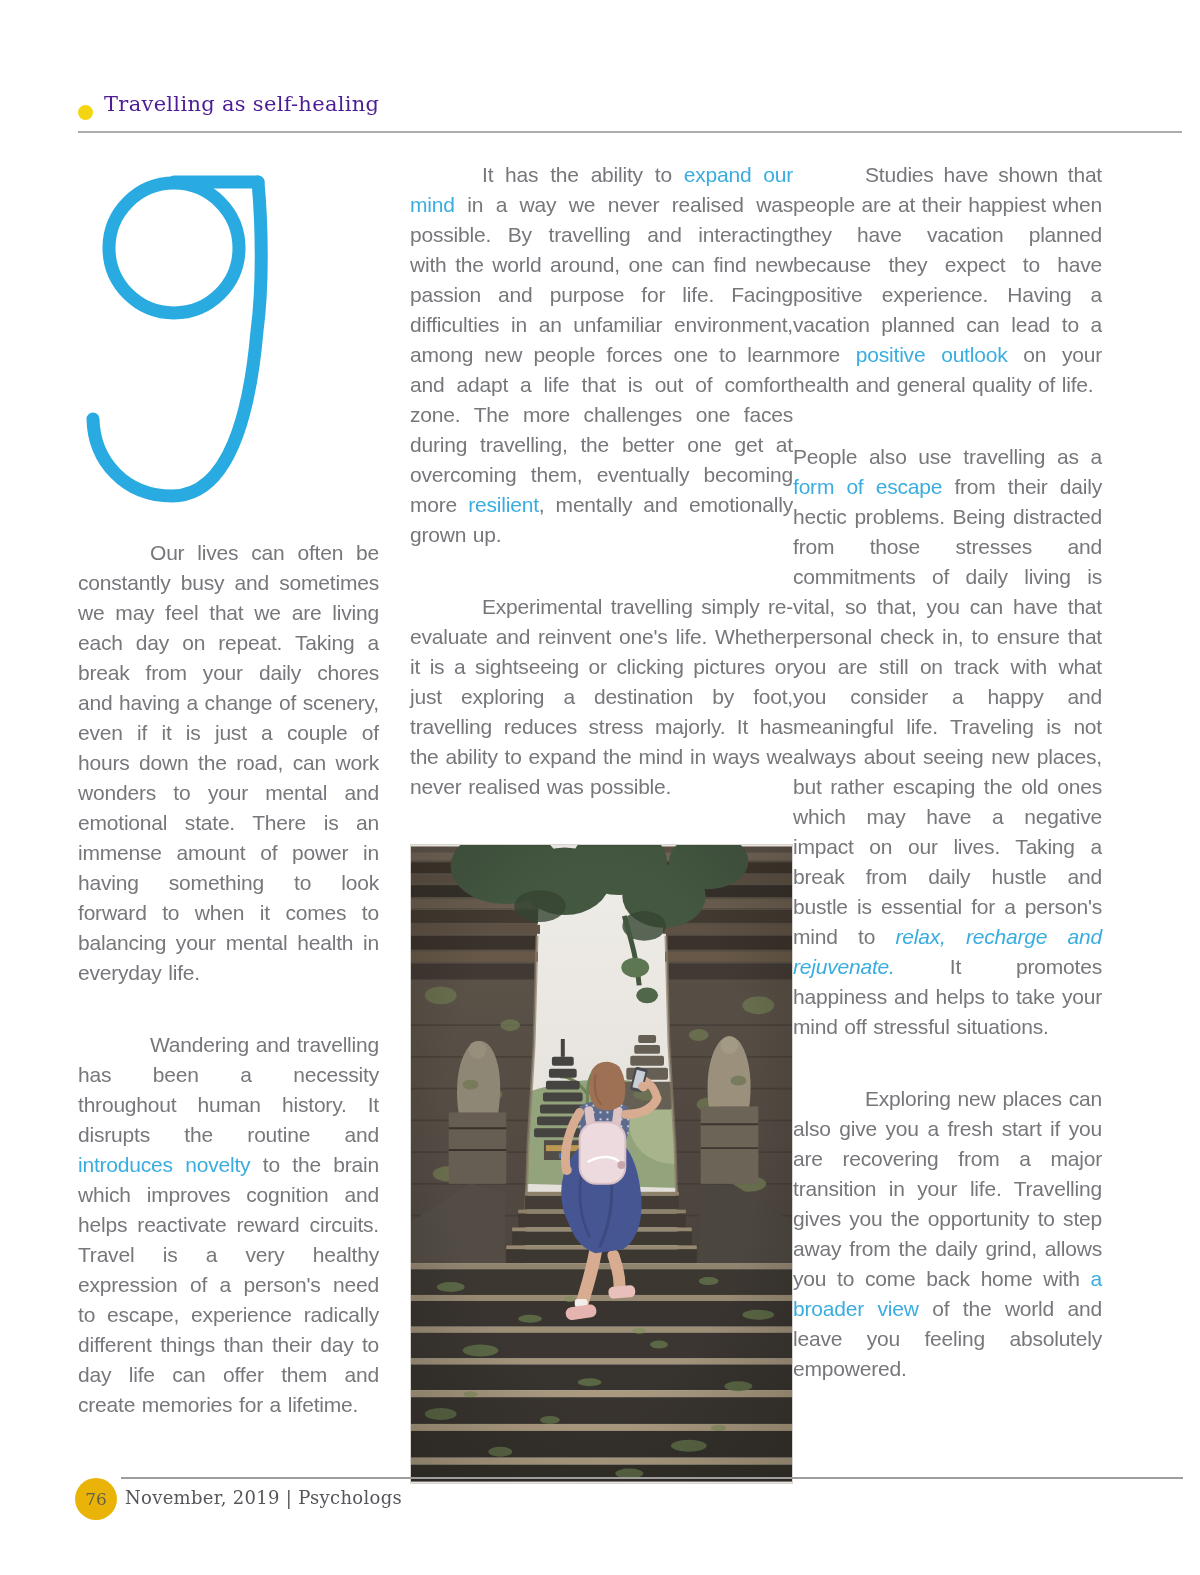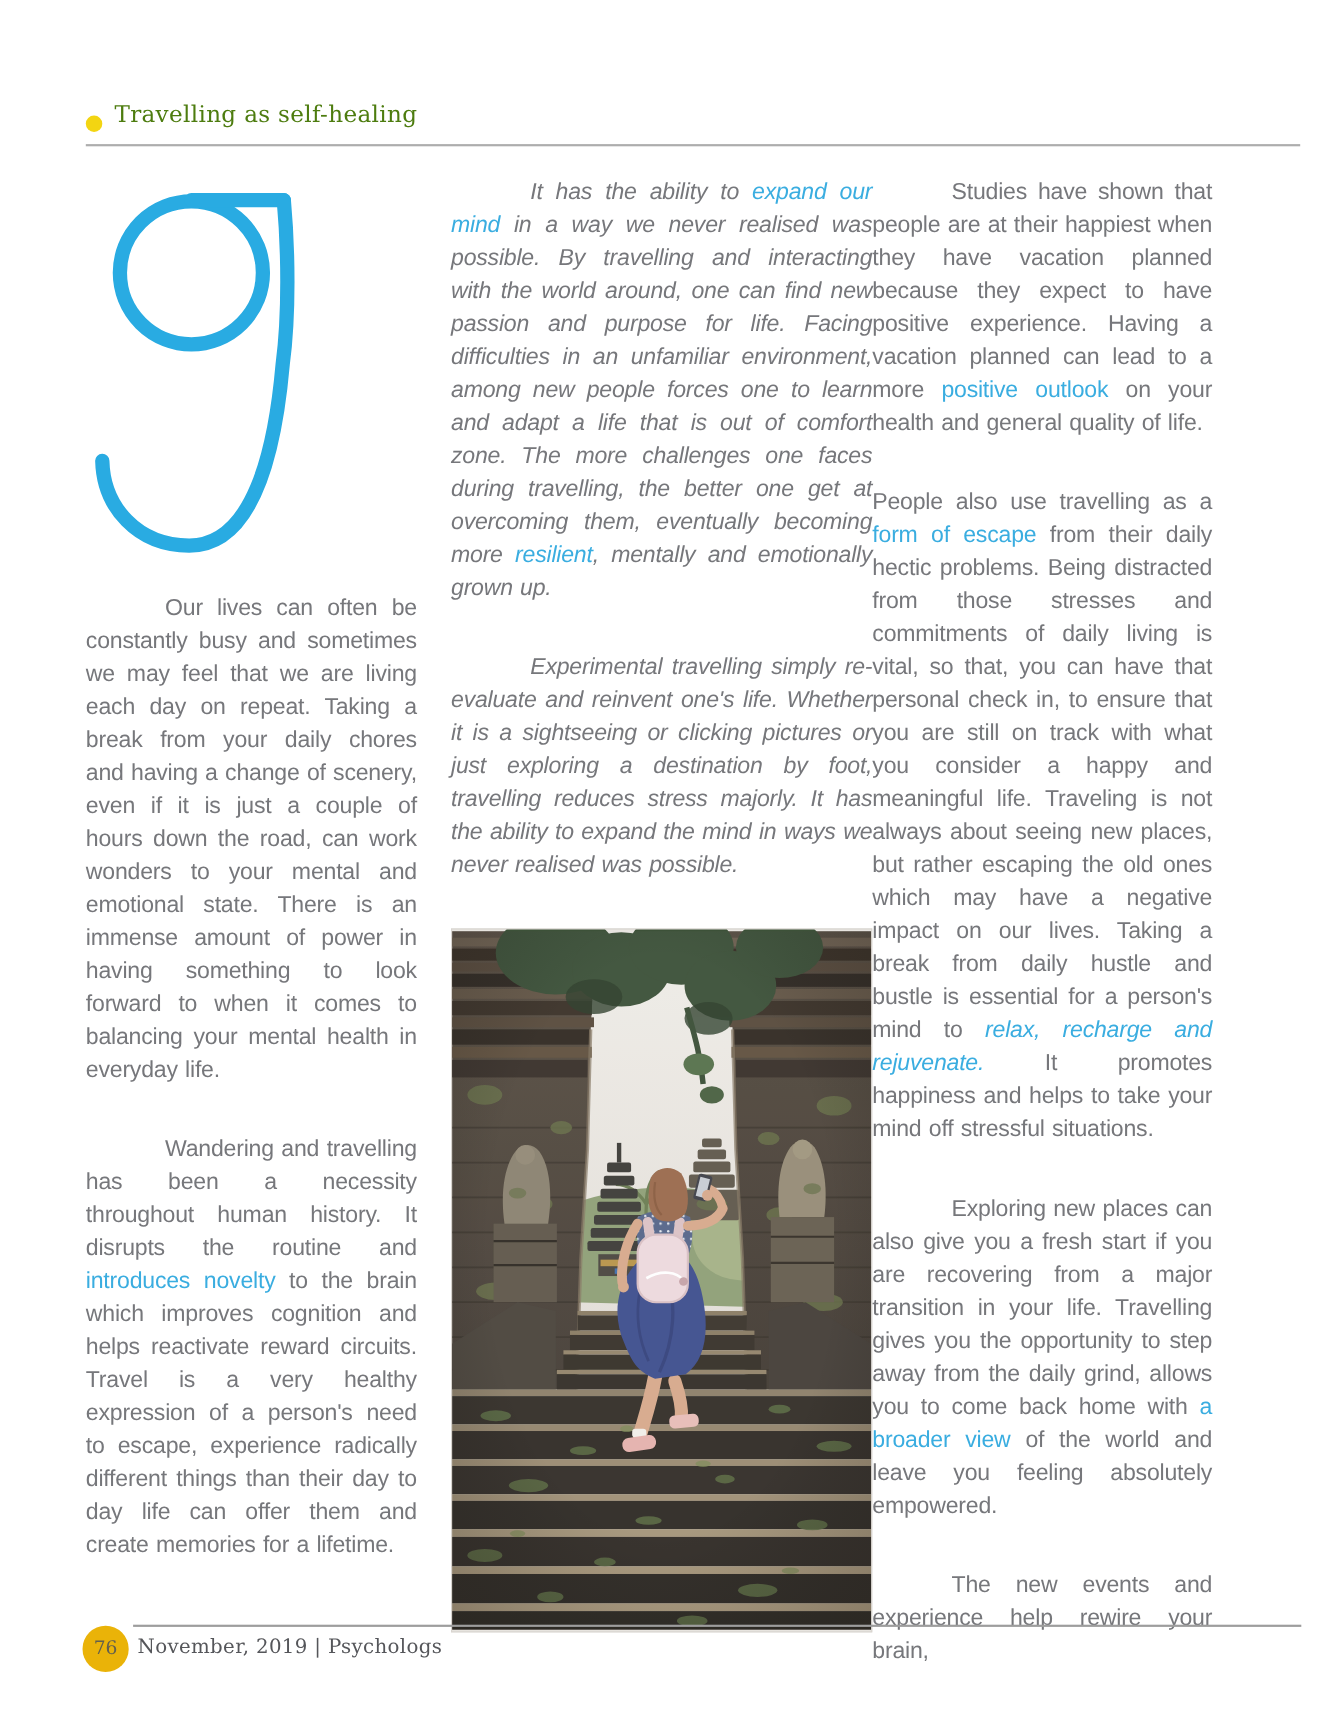--- a/index.html
+++ b/index.html
@@ -4,28 +4,28 @@
 <title>Magazine Page</title>
 <style>
   html,body{margin:0;padding:0;background:#ffffff;}
   body{width:1200px;height:1575px;position:relative;overflow:hidden;
        font-family:"Liberation Sans",sans-serif;}
   .page{position:absolute;inset:0;background:#ffffff;}
 
   
   .hdr-dot{position:absolute;left:78px;top:105px;width:15px;height:15px;border-radius:50%;}
   .hdr-title{position:absolute;left:104px;top:92px;font-family:"DejaVu Serif",serif;
-             font-size:21px;color:#4d7c0f;letter-spacing:.3px;}
+             font-size:21px;color:#4c1d95;letter-spacing:.3px;}
   .hdr-rule{position:absolute;left:78px;top:131px;width:1104px;height:2px;background:#adadad;}
 
   
   .columns{position:absolute;left:78px;top:160px;width:1048px;display:flex;align-items:flex-start;}
   .col{box-sizing:border-box;}
   .col-left{width:301px;margin-right:31px;}
-  .col-mid{width:383px;font-style:italic;}
+  .col-mid{width:383px;}
   .col-right{width:309px;}
 
   p.body{font-size:21px;line-height:30px;color:#76777b;text-align:justify;
          margin:0 0 42px 0;letter-spacing:-0.2px;word-spacing:1px;}
   p.indent{text-indent:72px;}
   .hl{color:#3aade0;}
   .it{font-style:italic;}
 
   .dropcap-wrap{display:block;width:195px;height:342px;margin:6px 0 30px 2px;}
 
@@ -310,21 +310,20 @@
           <rect x="0" y="0" width="384" height="640" fill="#efe9e2" opacity="0.05"></rect>
           <rect x="0" y="0" width="384" height="640" fill="url(#vig)"></rect>
         </svg>
       </figure>
     </section>
 
     <section class="col col-right">
       <p class="body indent"><span>Studies have shown that people are at their happiest when they have vacation planned because they expect to have positive experience. Having a vacation planned can lead to a more </span><span class="hl">positive outlook</span><span> on your health and general quality of life.</span></p>
       <p class="body"><span>People also use travelling as a </span><span class="hl">form of escape</span><span> from their daily hectic problems. Being distracted from those stresses and commitments of daily living is vital, so that, you can have that personal check in, to ensure that you are still on track with what you consider a happy and meaningful life. Traveling is not always about seeing new places, but rather escaping the old ones which may have a negative impact on our lives. Taking a break from daily hustle and bustle is essential for a person's mind to </span><span class="hl it">relax, recharge and rejuvenate.</span><span> It promotes happiness and helps to take your mind off stressful situations.</span></p>
       <p class="body indent"><span>Exploring new places can also give you a fresh start if you are recovering from a major transition in your life. Travelling gives you the opportunity to step away from the daily grind, allows you to come back home with </span><span class="hl">a broader view</span><span> of the world and leave you feeling absolutely empowered.</span></p>
-      <p class="body indent"><span>The new events and experience help rewire your brain,</span></p>
     </section>
   </main>
 
   <div class="ftr-rule"></div>
   <div class="ftr-circle" style="background:#eab308;">
     <span>76</span>
   </div>
   <div class="ftr-text">November, 2019 | Psychologs</div>
 
 </div>

